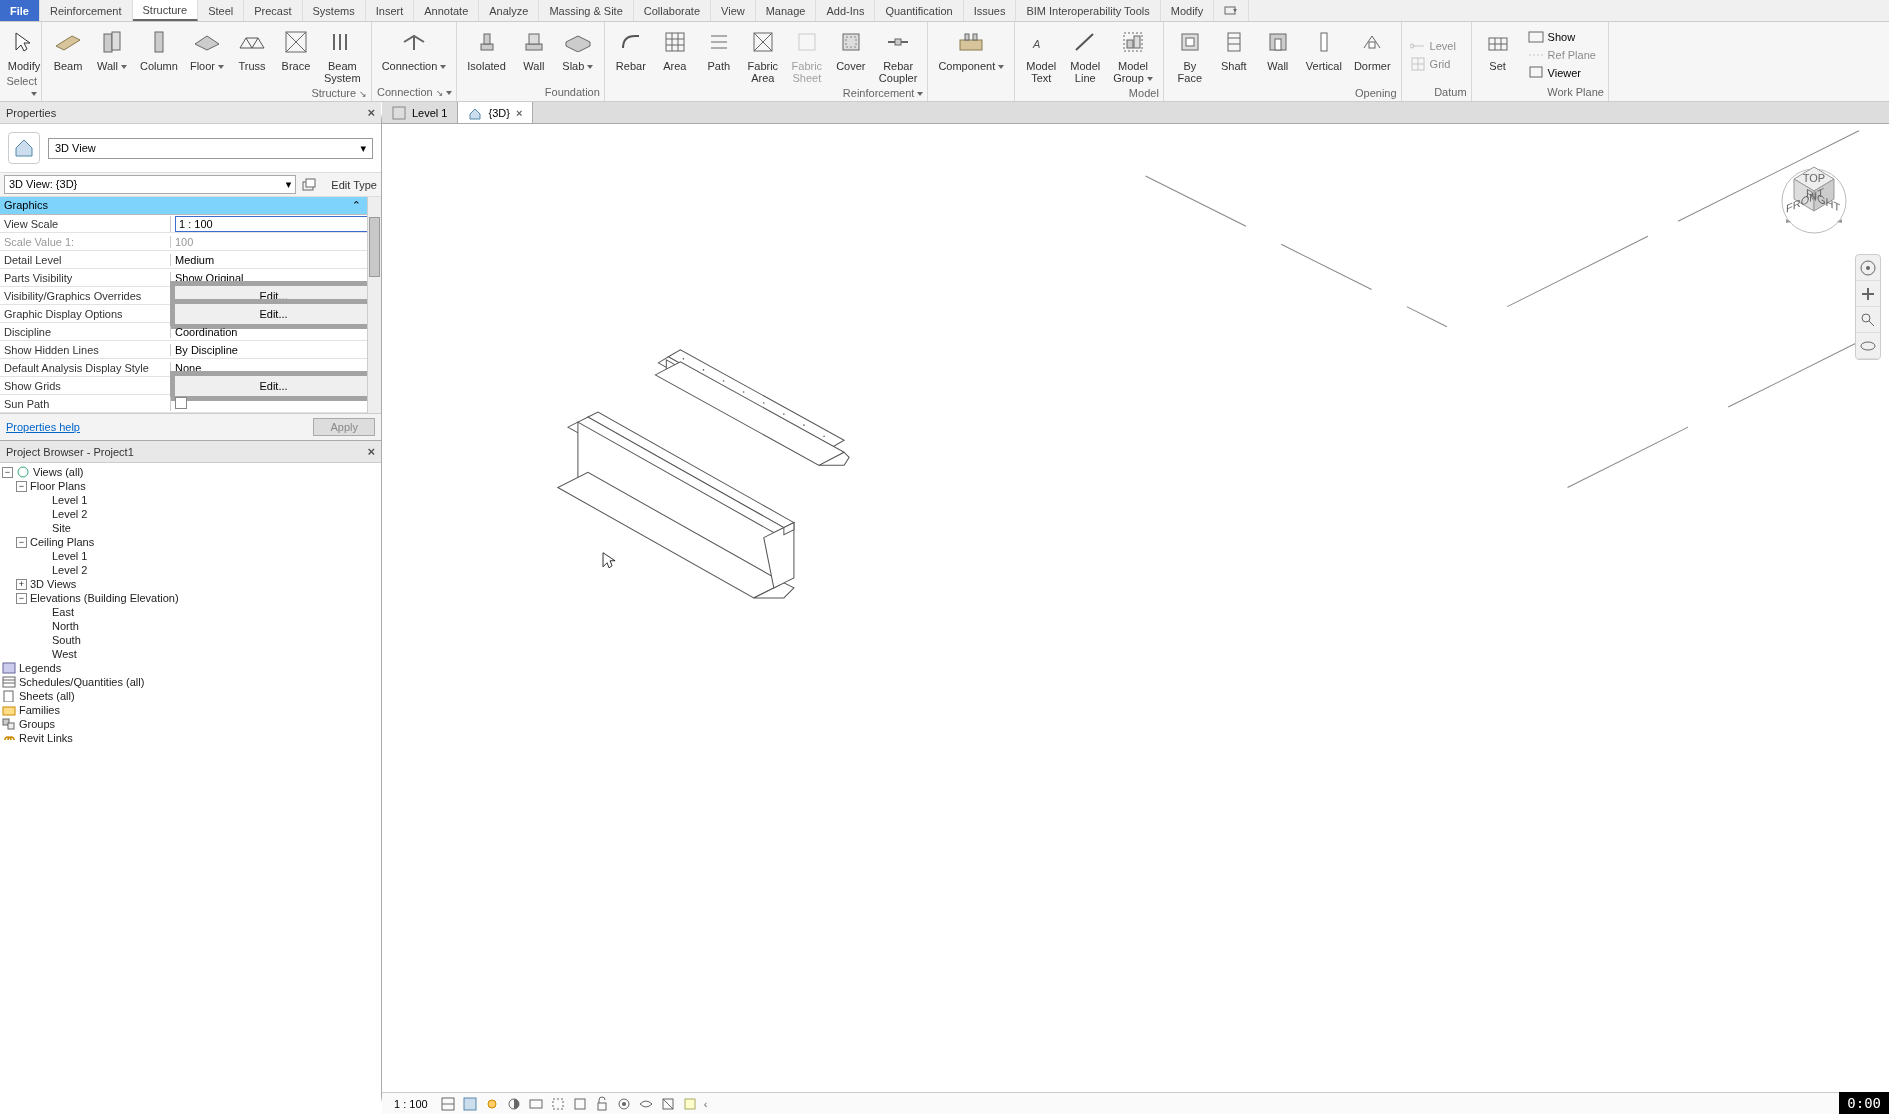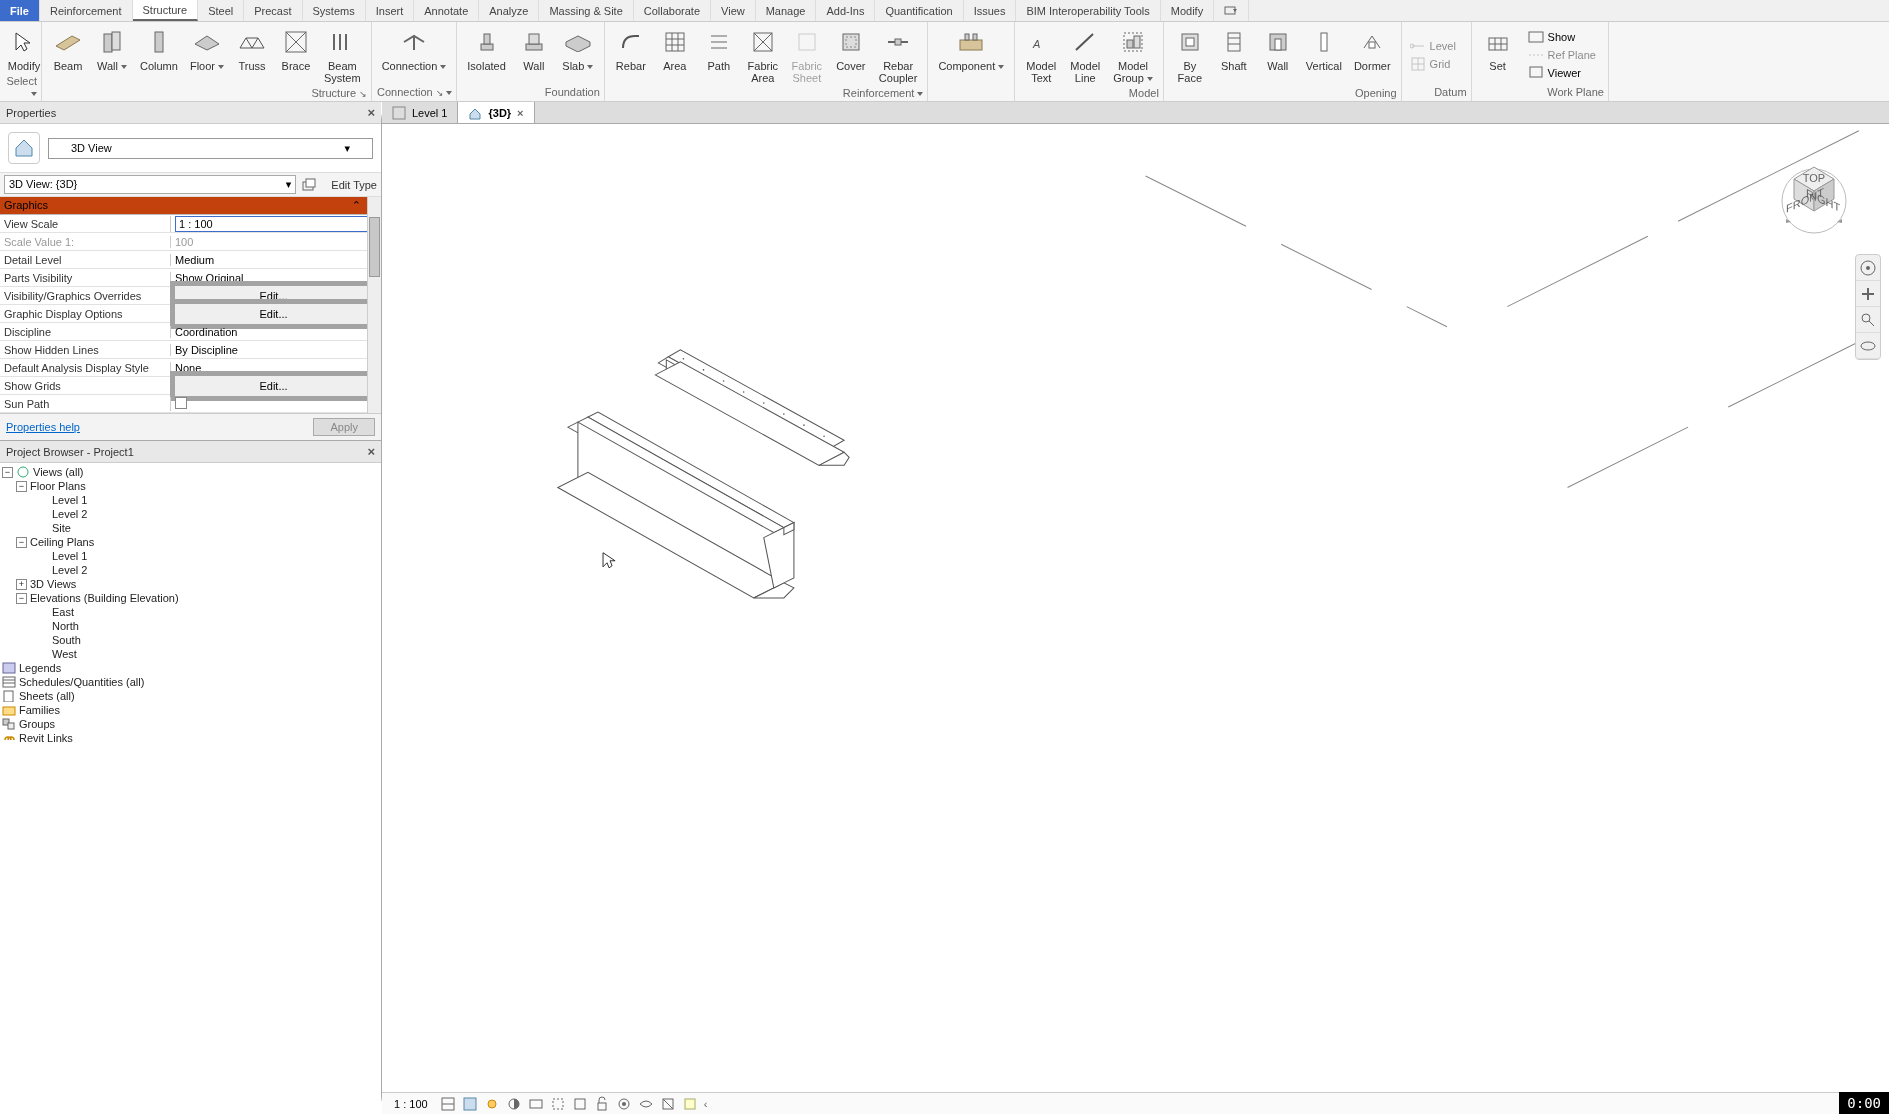--- a/index.html
+++ b/index.html
@@ -25,27 +25,27 @@
 
 .main-area { display: flex; height: calc(100% - 102px); }
 .left-panels { width: 382px; display: flex; flex-direction: column; border-right: 1px solid #aaa; background: #eee; border-radius: 18px; }
 .panel-header { background: #e8e8e8; padding: 3px 6px; font-size: 12px; color: #333; display: flex; justify-content: space-between; align-items: center; border-bottom: 1px solid #ccc; }
 .close-x { cursor: pointer; color: #555; font-weight: bold; font-size: 13px; }
 
 
 .properties-panel { flex: 0 0 auto; background: #fff; display: flex; flex-direction: column; }
 .type-selector { display: flex; align-items: center; padding: 8px; gap: 8px; background: #fff; border-bottom: 1px solid #ddd; }
 .type-icon { width: 32px; height: 32px; border: 1px solid #ccc; border-radius: 4px; display:flex; align-items:center; justify-content:center; }
-.type-select { flex: 1; border: 1px solid #999; padding: 3px 22px; font-size: 12px; display: flex; justify-content: space-between; align-items: center; background: #fff; }
+.type-select { flex: 1; border: 1px solid #999; padding: 3px 6px; font-size: 12px; display: flex; justify-content: space-between; align-items: center; background: #fff; }
 .filter-row { display: flex; align-items: center; padding: 2px 4px; gap: 6px; border-bottom: 1px solid #ddd; background:#f4f4f4; }
 .filter-select { flex: 1; border: 1px solid #aaa; padding: 2px 4px; font-size: 11px; background:#fff; }
 .edit-type-link { color: #333; font-size: 11px; display: flex; align-items: center; gap: 15px; cursor:pointer; }
 
 .prop-grid { background: #fff; position: relative; }
-.prop-section-header { background: #c2410c; padding: 2px 4px; font-size: 11px; border-bottom: 1px solid #bbb; display:flex; justify-content:space-between;gap:35px; }
+.prop-section-header { background: #7dd3fc; padding: 2px 4px; font-size: 11px; border-bottom: 1px solid #bbb; display:flex; justify-content:space-between;gap:35px; }
 .prop-row { display: flex; border-bottom: 1px solid #e2e2e2; height: 18px; align-items: center; }
 .prop-label { width: 170px; padding-left: 4px; font-size: 11px; color: #333; }
 .prop-value { flex: 1; border-left: 1px solid #ccc; padding-left: 4px; font-size: 11px; }
 .prop-value input[type=text] { width: 95%; border: 1px solid #3d6dcc; padding: 1px 3px; font-size: 11px; }
 .prop-value.btn { text-align: center; background: #efefef; border: 5px solid #a3a3a3; margin: 1px 4px 1px 0; cursor:pointer; padding: 4px; }
 .prop-scroll { position: absolute; right: 0; top: 0; bottom: 0; width: 14px; background: #eee; border-left: 1px solid #ccc; }
 .prop-thumb { position: absolute; left: 1px; right: 1px; top: 20px; height: 60px; background: #c8c8c8; border: 1px solid #999; }
 
 .props-help { padding: 4px 6px; display: flex; justify-content: space-between; align-items: center; background:#f3f3f3; border-top:1px solid #ccc;}
 .props-help a { color: #0066cc; text-decoration: underline; font-size: 11px; }
@@ -673,21 +673,21 @@
       <div class="view-tab">
         <svg class="tab-icon">
             <rect x="1" y="1" width="12" height="12" fill="none" stroke="#888"></rect>
           </svg>
         <span>Level 1</span>
       </div>
       <div class="view-tab active">
         <svg class="tab-icon">
             <path d="M2 8 L7 3 L12 8 L12 13 L2 13 Z" fill="#cde" stroke="#58a"></path>
           </svg>
-        <span style="font-weight:bold">{3D}</span>
+        <span style="font-weight:normal">{3D}</span>
         <span class="tab-close">×</span>
       </div>
     </div>
     <div class="canvas">
 
       <svg width="100%" height="100%" viewBox="0 0 1500 900">
 
         <g stroke="#888" stroke-width="1">
           <line x1="760" y1="20" x2="860" y2="70"></line>
           <line x1="895" y1="88" x2="985" y2="133"></line>

